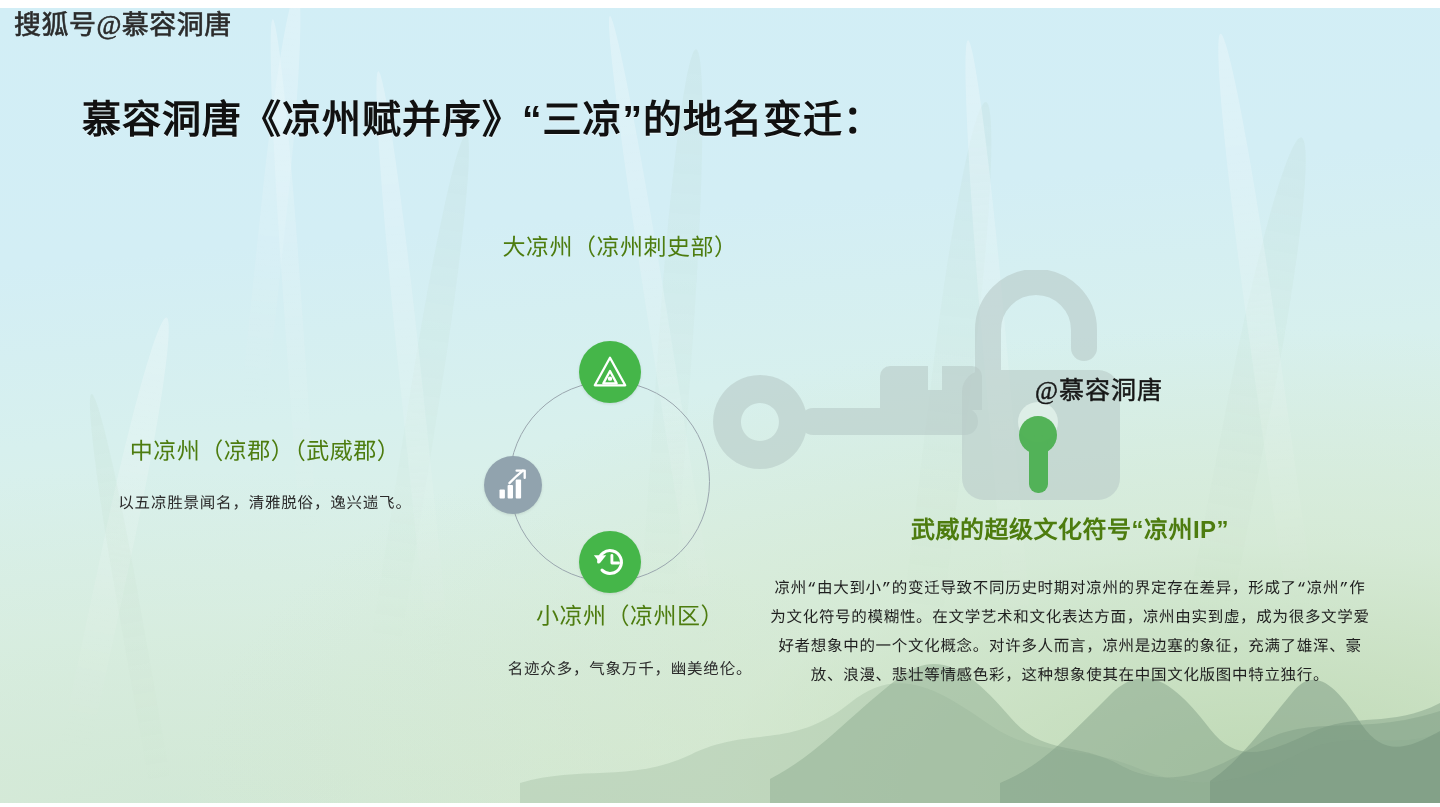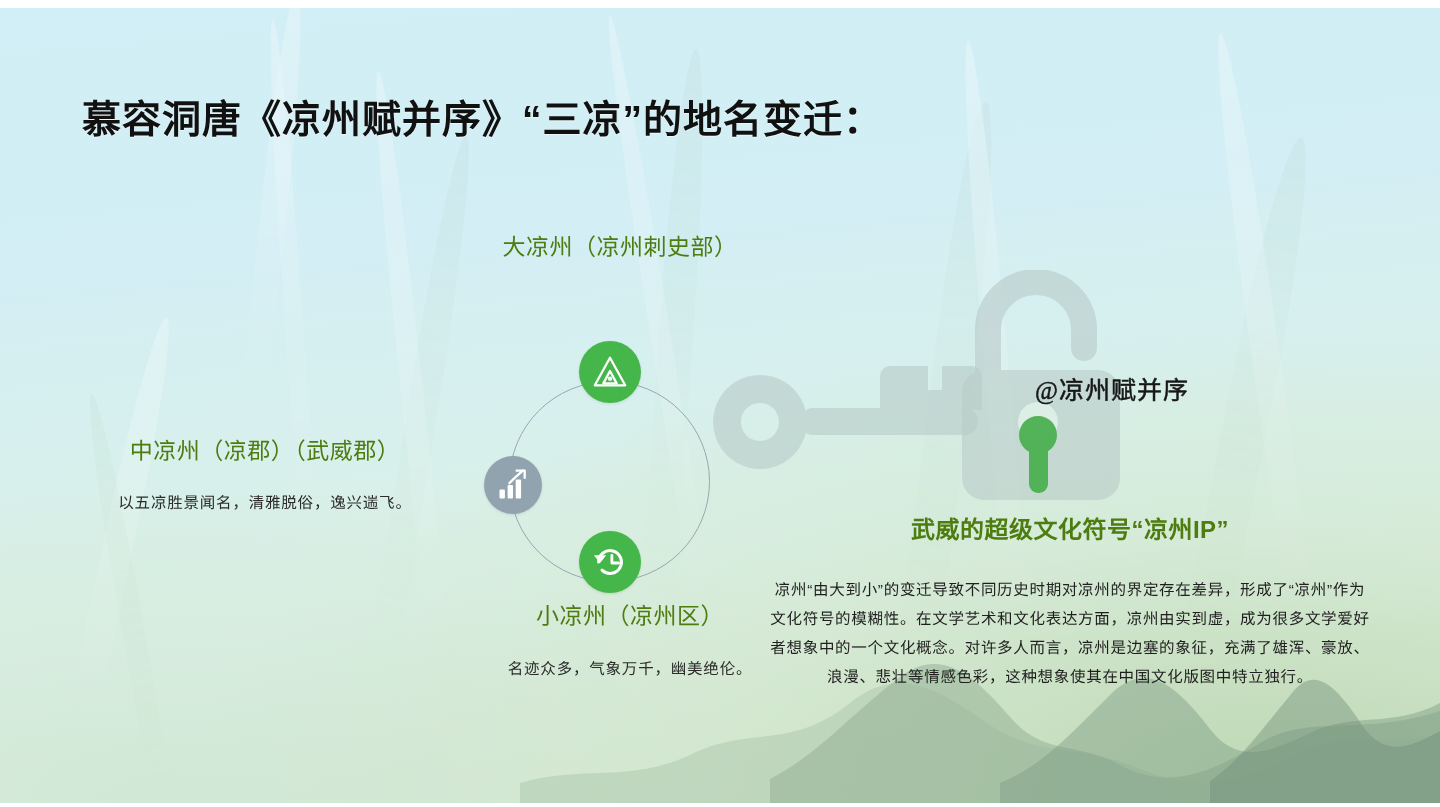--- a/index.html
+++ b/index.html
@@ -80,21 +80,21 @@
   #small-block .blk-desc{margin-top:25px;}
   
   #right-block{position:absolute;left:770px;top:510px;width:600px;text-align:center;}
   #right-block .panel-title{
     font-size:24px;font-weight:700;color:#4d7c0f;letter-spacing:.5px;
     font-family:"Liberation Sans","DejaVu Sans",sans-serif;white-space:nowrap;
   }
   #right-block .panel-body{
     margin-top:30px;
     font-size:15.5px;line-height:29px;color:#1f1f1f;letter-spacing:.7px;
-    font-family:Liberation Sans, sans-serif;
+    font-family:Liberation Mono, monospace;
     text-align:center;
   }
   
   .lock-watermark{
     position:absolute;left:1035px;top:370px;
     font-size:25px;color:#171717;font-weight:400;letter-spacing:1px;
     font-family:"Liberation Serif","DejaVu Serif",serif;
     -webkit-text-stroke:.5px #171717;
     white-space:nowrap;
   }
@@ -128,20 +128,21 @@
       <path d="M0,170 L0,150 C60,132 110,150 170,122 C230,92 270,118 330,70 C380,30 420,58 470,92 C520,126 560,110 620,136 C680,160 720,150 780,120 C830,94 870,118 920,100 L920,170 Z" fill="#a9c4a8" opacity=".45"></path>
       <path d="M250,170 L250,146 C300,120 330,82 380,44 C420,14 452,40 490,84 C524,124 556,108 600,132 C648,158 690,140 740,110 C790,80 840,104 920,78 L920,170 Z" fill="#8fae92" opacity=".5"></path>
       <path d="M480,170 L480,150 C520,134 548,104 590,62 C626,26 656,52 690,96 C718,132 748,120 790,100 C836,78 870,96 920,70 L920,170 Z" fill="#7d9b83" opacity=".45"></path>
       <path d="M690,170 L690,148 C720,128 742,96 772,60 C796,30 818,56 842,92 C864,124 888,116 920,98 L920,170 Z" fill="#6e8c77" opacity=".42"></path>
     </svg>
   </div>
 
   <div class="edge-top"></div>
   <div class="edge-bottom"></div>
 
+  <div class="sohu-tag">搜狐号@慕容洞唐</div>
 
   <h1 class="main-title">慕容洞唐《凉州赋并序》“三凉”的地名变迁：</h1>
 
   <svg class="keylock" viewBox="0 0 500 250">
     <g fill="#b9ccc9" opacity=".62">
 
       <path d="M60,105 a47,47 0 1,0 0.1,0 Z M60,133 a19,19 0 1,1 -0.1,0 Z" fill-rule="evenodd"></path>
 
       <rect x="100" y="138" width="178" height="27" rx="13"></rect>
 
@@ -155,21 +156,21 @@
 
       <circle cx="338" cy="152" r="20" fill="#e2eee8"></circle>
     </g>
 
     <g opacity=".95">
       <circle cx="338" cy="165" r="19" fill="#4caf50"></circle>
       <rect x="329" y="165" width="19" height="58" rx="9" fill="#4caf50"></rect>
     </g>
   </svg>
 
-  <div class="lock-watermark">@凉州赋并序</div>
+  <div class="lock-watermark">@慕容洞唐</div>
 
   <div class="ring"></div>
 
   <div class="node green" id="node-top">
     <svg width="38" height="38" viewBox="0 0 40 40">
       <g fill="none" stroke="#ffffff" stroke-width="2.4" stroke-linejoin="round">
         <path d="M20,5 L36,34 L4,34 Z"></path>
         <path d="M20,19 L27,32 L13,32 Z"></path>
       </g>
       <circle cx="20" cy="27" r="2.3" fill="#ffffff"></circle>

